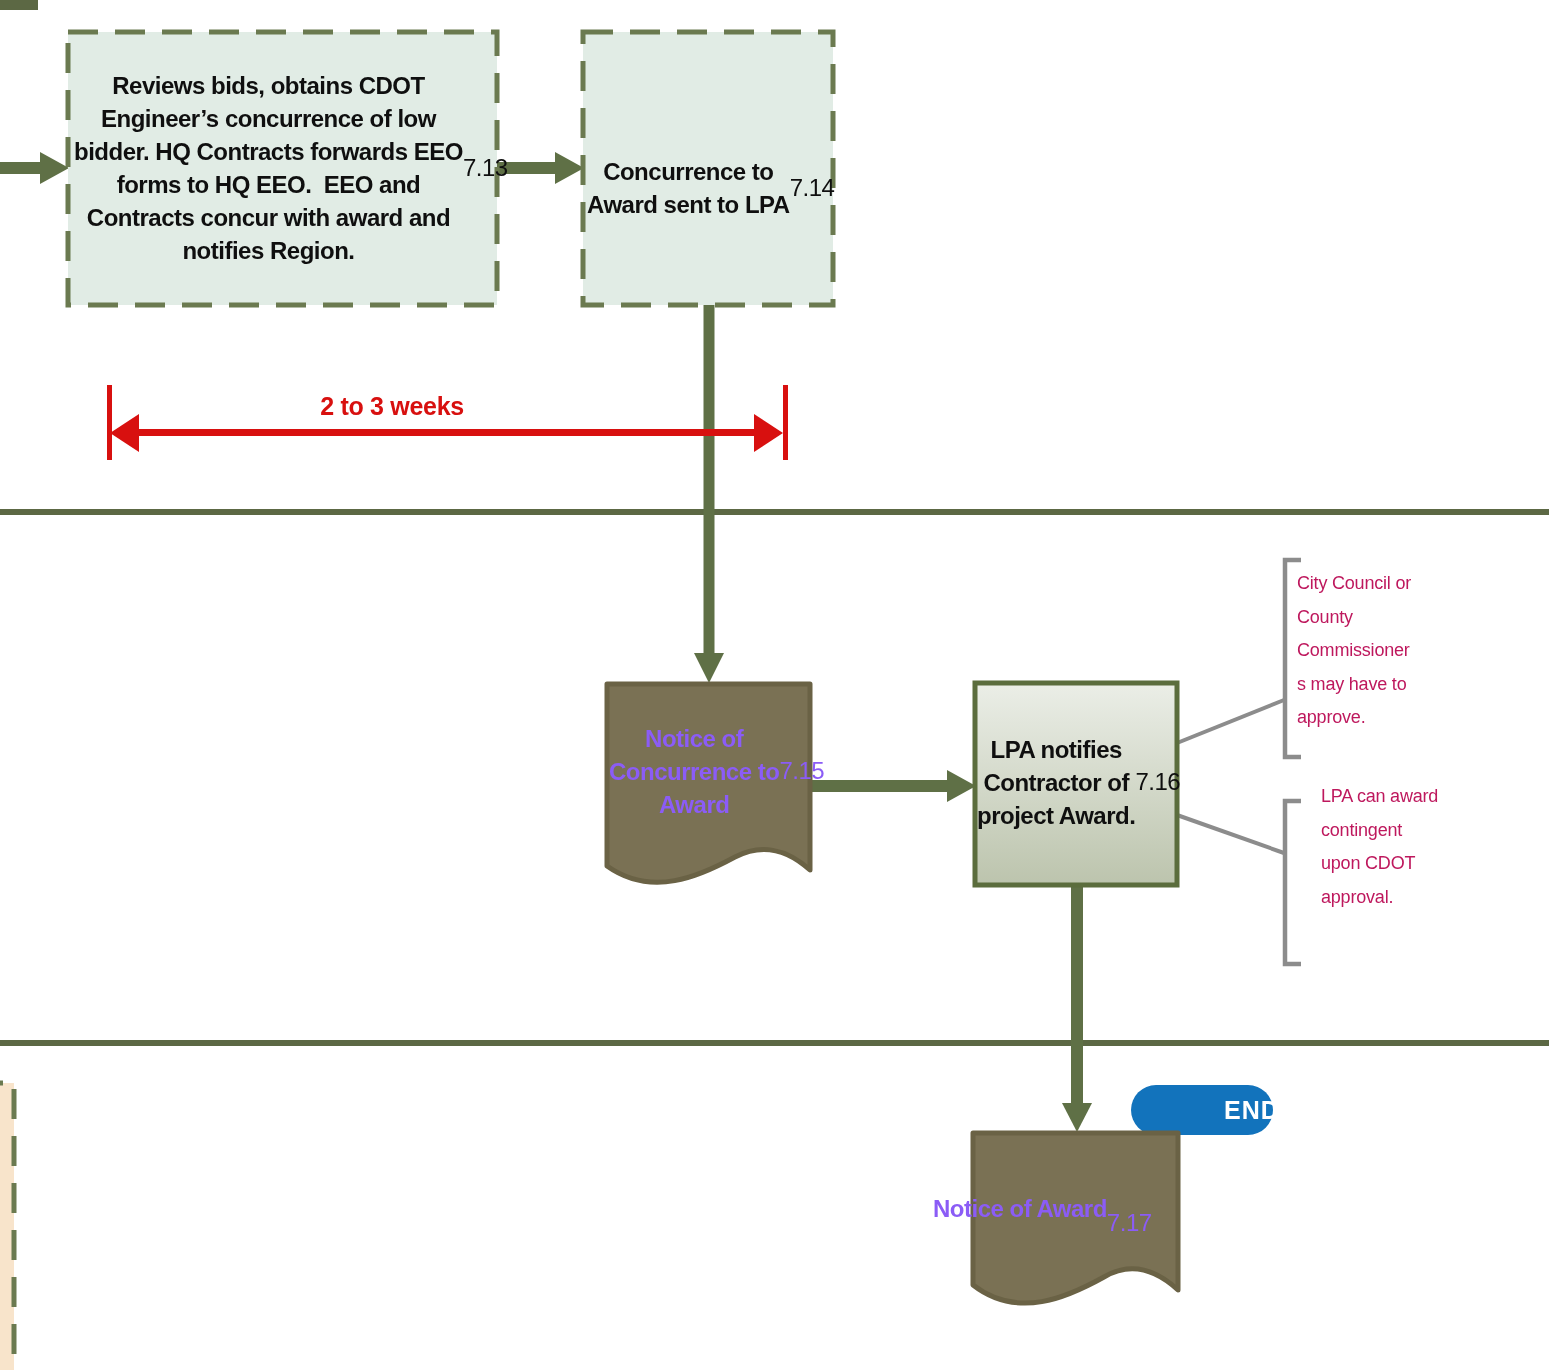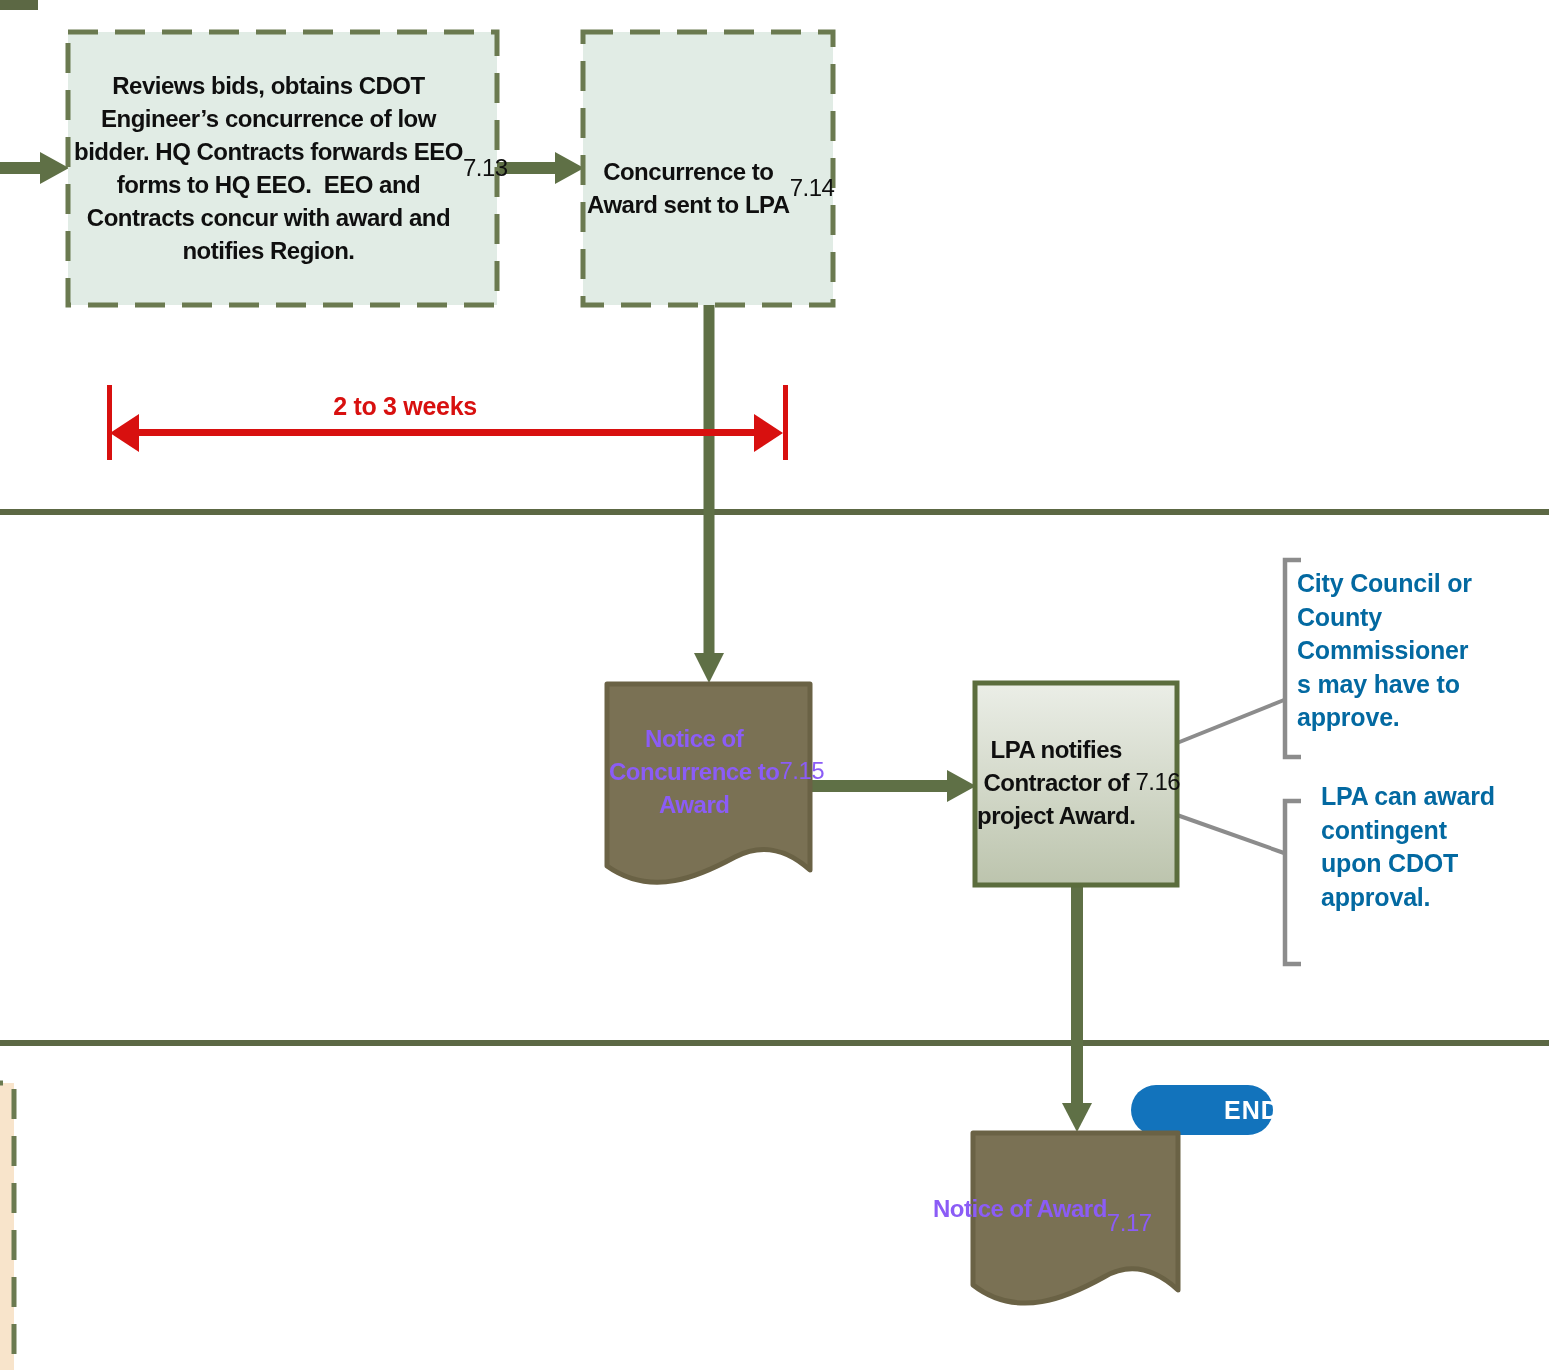--- a/index.html
+++ b/index.html
@@ -18,22 +18,22 @@
     letter-spacing:-0.5px;text-align:center;white-space:pre;
   }
   .node-num{font-weight:400;font-size:24px;letter-spacing:-0.5px;text-align:center;}
   .node-wrap{display:flex;justify-content:space-between;align-items:center;}
   .white-text{color:#8b5cf6;}
   .duration{
     color:#d8100f;font-weight:700;font-size:25px;letter-spacing:-0.3px;
     text-align:center;
   }
   .callout{
-    font-weight:700;font-size:25px;line-height:33.5px;letter-spacing:-0.2px;
-    white-space:pre;color:#0369a1;
+    font-weight:400;font-size:18px;line-height:33.5px;letter-spacing:-0.2px;
+    white-space:pre;color:#be185d;
   }
   .end-label{
     display:flex;align-items:center;justify-content:center;
     color:#ffffff;font-weight:700;font-size:25px;letter-spacing:1px;
   }
 </style>
 </head>
 <body>
 
 <div class="stage">
@@ -106,21 +106,21 @@
 notifies Region.</div>
     <div class="node-num">7.13</div>
   </div>
 
   <div class="abs node-wrap" style="left:583px;top:32px;width:250px;height:273px;padding:44px 4px 6px;">
     <div class="node-text">Concurrence to
 Award sent to LPA</div>
     <div class="node-num">7.14</div>
   </div>
 
-  <div class="abs duration" style="left:195px;top:392px;width:420px;">2 to 3 weeks</div>
+  <div class="abs duration" style="left:182px;top:392px;width:420px;">2 to 3 weeks</div>
 
   <div class="abs node-wrap white-text" style="left:607px;top:684px;width:203px;height:172px;padding:4px 2px 2px;">
     <div class="node-text">Notice of
 Concurrence to
 Award</div>
     <div class="node-num">7.15</div>
   </div>
 
   <div class="abs node-wrap" style="left:975px;top:683px;width:202px;height:202px;padding:22px 2px 26px;">
     <div class="node-text">LPA notifies

